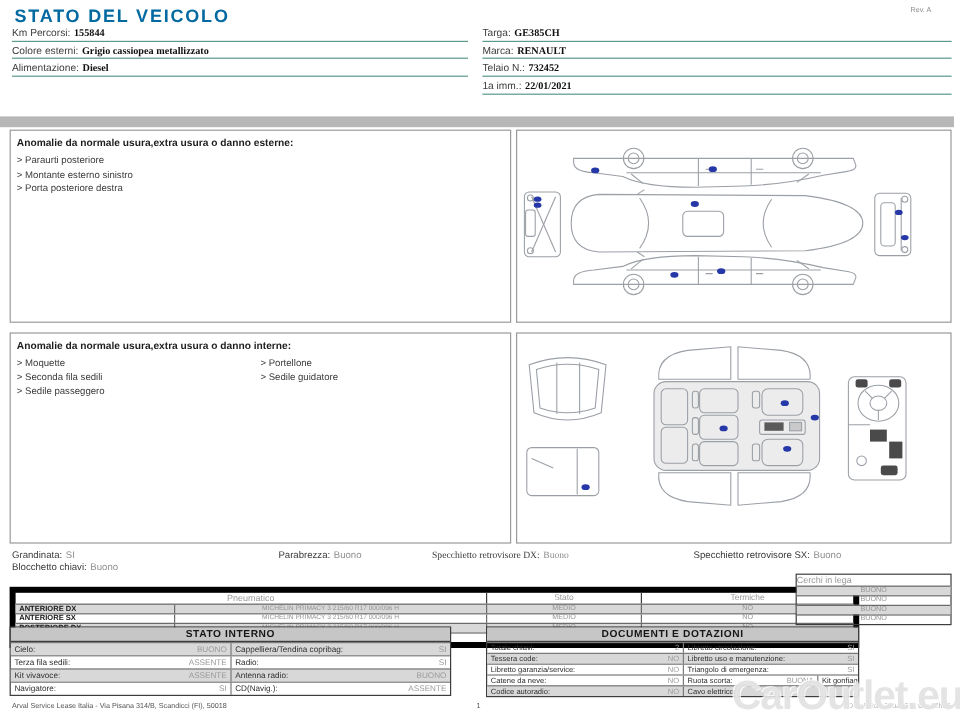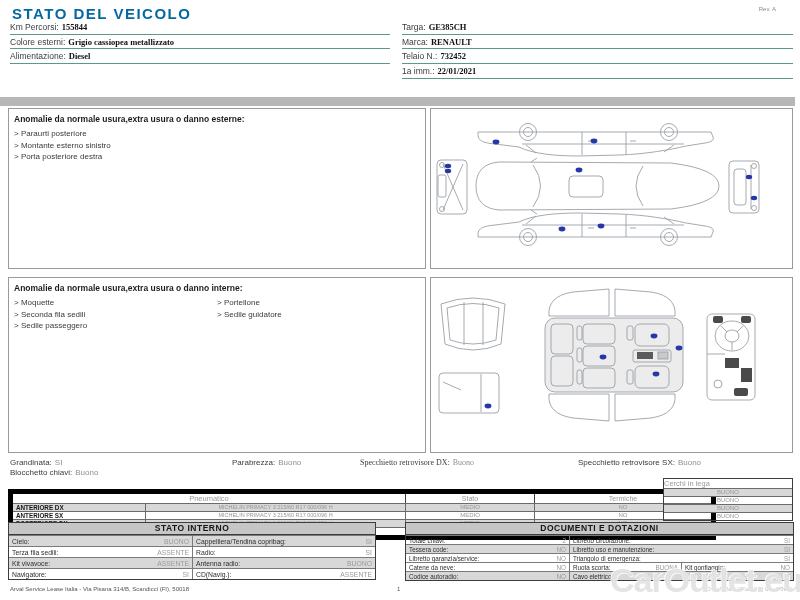--- a/index.html
+++ b/index.html
@@ -63,21 +63,21 @@
   .cerchi-table { position:absolute; left:663px; top:478px; width:130px;
                   border:1px solid #3d3d3d; box-sizing:border-box; }
   .c-head { height:9px; line-height:9px; text-align:left; font-size:7.5px; color:#9a9a9a; }
   .c-row  { height:7px; line-height:7px; text-align:center; font-size:6px; color:#969696;
             border-top:1px solid #6b6b6b; }
   .c-row.gray { background:#D8D8D8; }
 
   
   .bottom-table { position:absolute; top:522px; border:1px solid #3d3d3d; box-sizing:border-box; }
   .si-table  { left:8px;   width:368px; }
-  .doc-table { left:405px; width:389px; }
+  .doc-table { left:405px; width:311px; }
   .bt-header { height:11px; line-height:11px; background:#C6C6C6; border-bottom:1px solid #3d3d3d;
                text-align:center; font-size:8.5px; font-weight:bold; color:#161616; letter-spacing:0.5px; }
   .bt-row { display:flex; border-top:1px solid #7a7a7a; }
   .bt-row:first-of-type { border-top:none; }
   .bt-row.gray { background:#D8D8D8; }
   .si-table .bt-row  { height:10px; }
   .doc-table .bt-row { height:8px; }
   .bt-cell { display:flex; justify-content:space-between; align-items:center;
              padding:0 3px; box-sizing:border-box; overflow:hidden; }
   .bt-cell + .bt-cell { border-left:1px solid #7a7a7a; }

